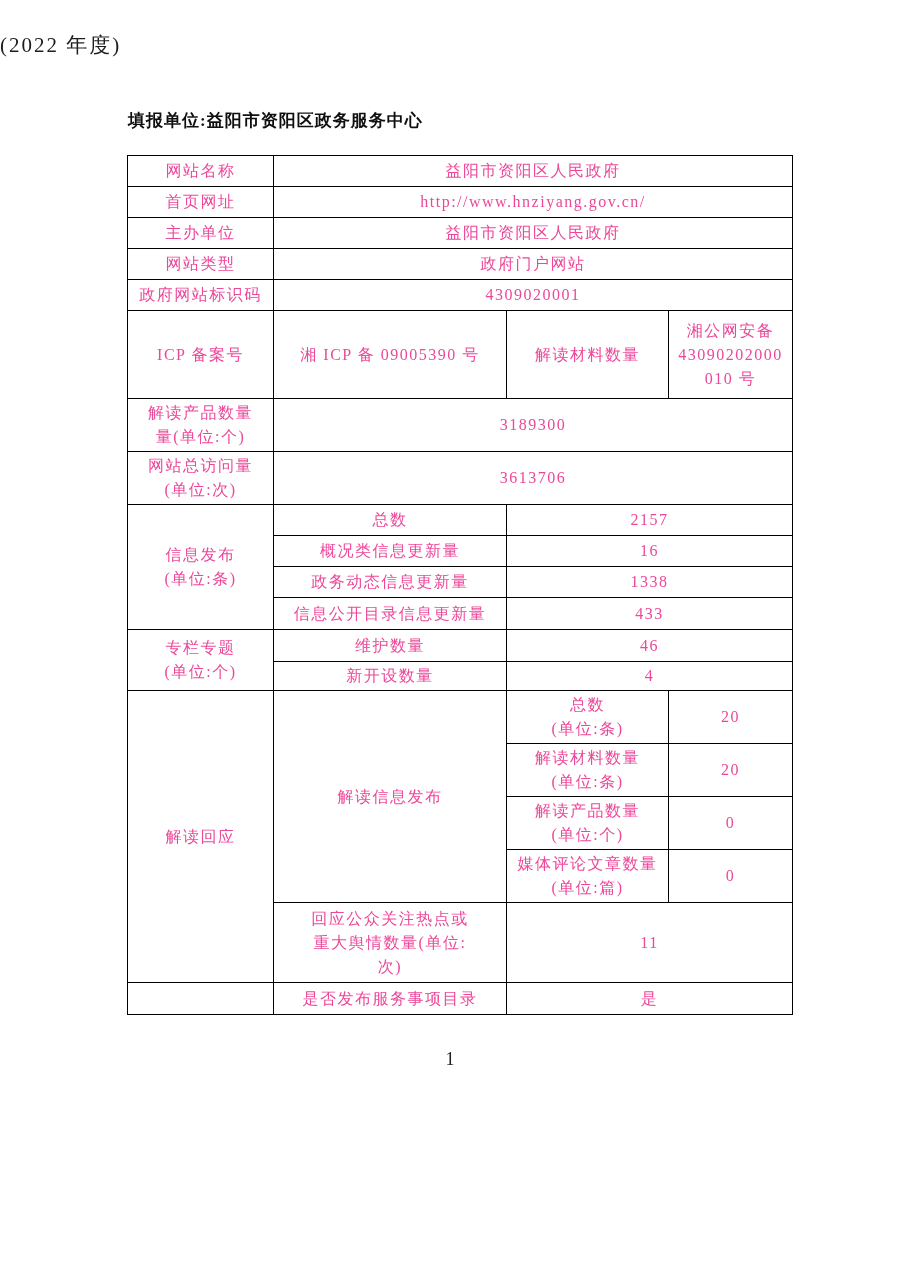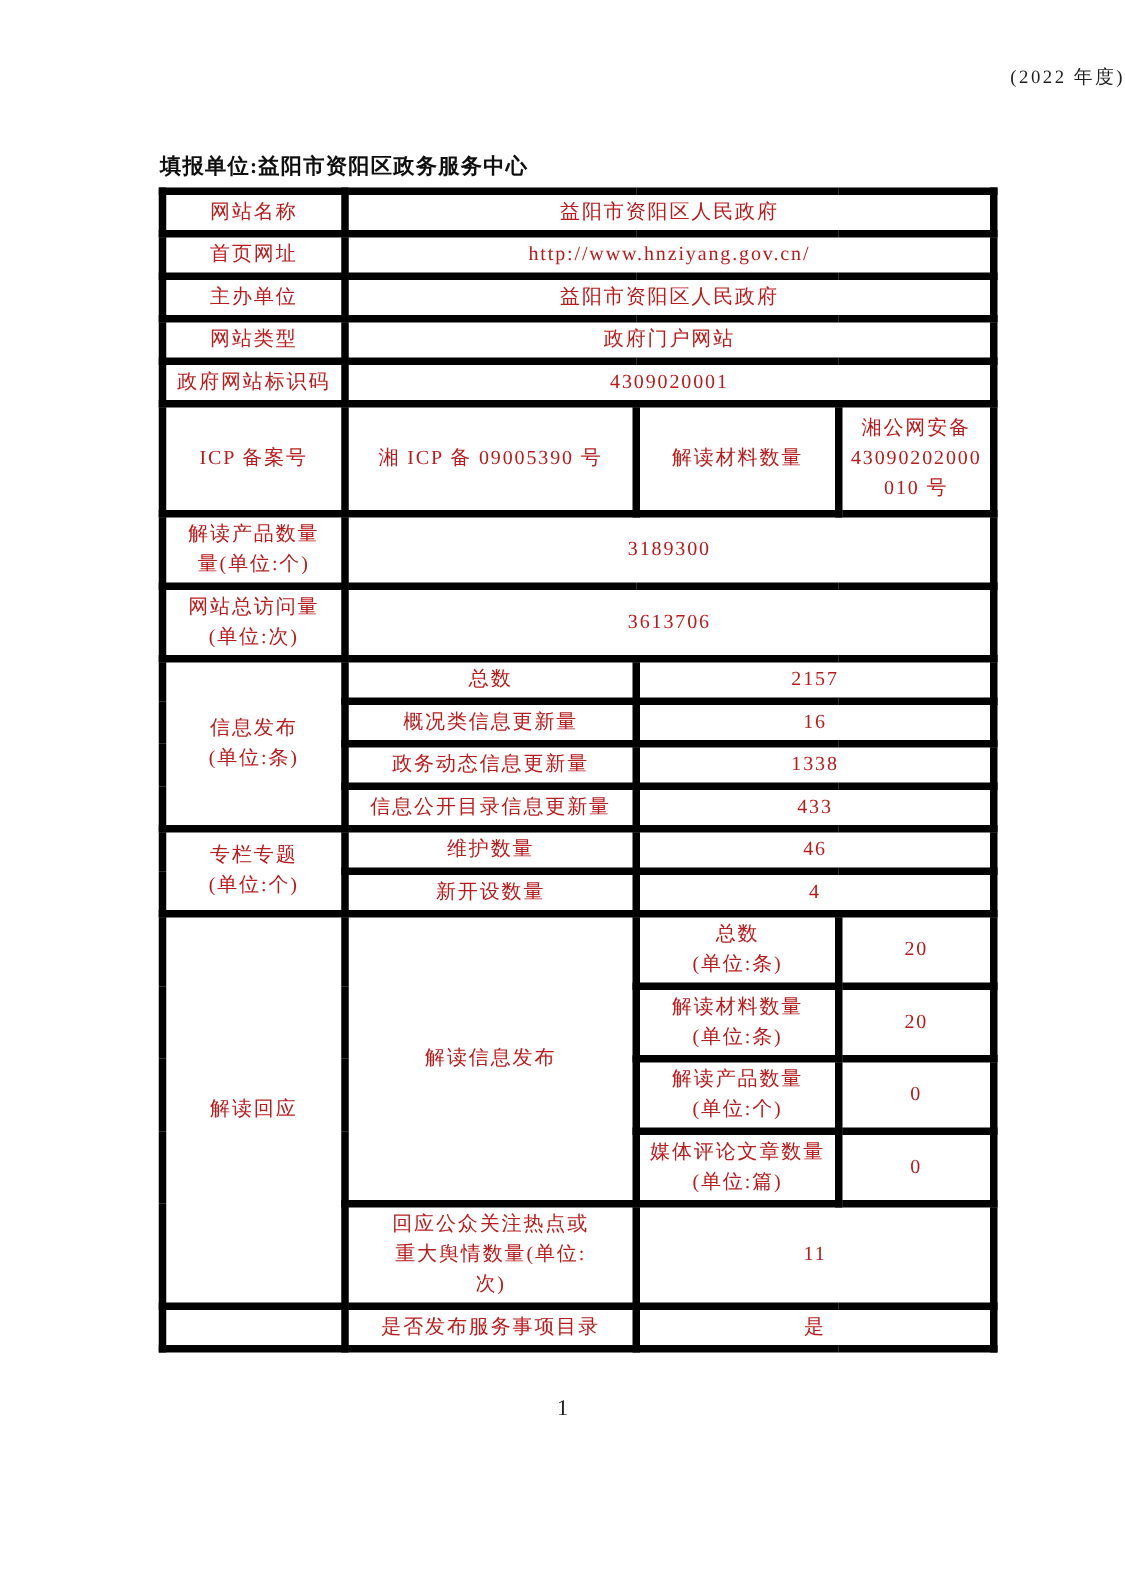--- a/index.html
+++ b/index.html
@@ -7,34 +7,34 @@
     width:900px;height:1272px;background:#ffffff;
     font-family:"Liberation Serif","DejaVu Serif",serif;
     color:#262626;overflow:hidden;
   }
   .title{
     margin:118px 0 0 0;text-align:center;
     font-family:"Liberation Sans","DejaVu Sans",sans-serif;
     font-weight:bold;font-size:34px;letter-spacing:4px;color:#000;
   }
   .subtitle{
-    margin-top:52px;text-align:right;font-size:15px;letter-spacing:2px;color:#1d1d1d;
+    margin-top:31px;text-align:left;font-size:21px;letter-spacing:2px;color:#1d1d1d;
   }
   .unit{
-    margin:50px 0 6px 128px;font-size:17px;font-weight:bold;
+    margin:50px 0 23px 128px;font-size:17px;font-weight:bold;
     letter-spacing:1px;color:#0f0f0f;
   }
   table.report{
     margin-left:127px;border-collapse:collapse;table-layout:fixed;
     width:665px;
   }
   table.report td{
-    border:6px solid #000000;text-align:center;vertical-align:middle;
+    border:1px solid #000000;text-align:center;vertical-align:middle;
     font-size:16px;line-height:24px;letter-spacing:1.5px;
-    padding:2px 3px;white-space:pre-line;color:#b91c1c;
+    padding:2px 3px;white-space:pre-line;color:#ec4899;
   }
   td.num{letter-spacing:1px;font-size:17px;margin-top:27px;}
   tr.h31{height:31px} tr.h32{height:32px} tr.h33{height:19px}
   tr.h50{height:50px} tr.h51{height:51px}
   tr.h88{height:88px} tr.h80{height:80px}
   .pageno{
     margin-top:34px;text-align:center;font-size:18px;color:#1d1d1d;
   }
 </style>
 </head>

